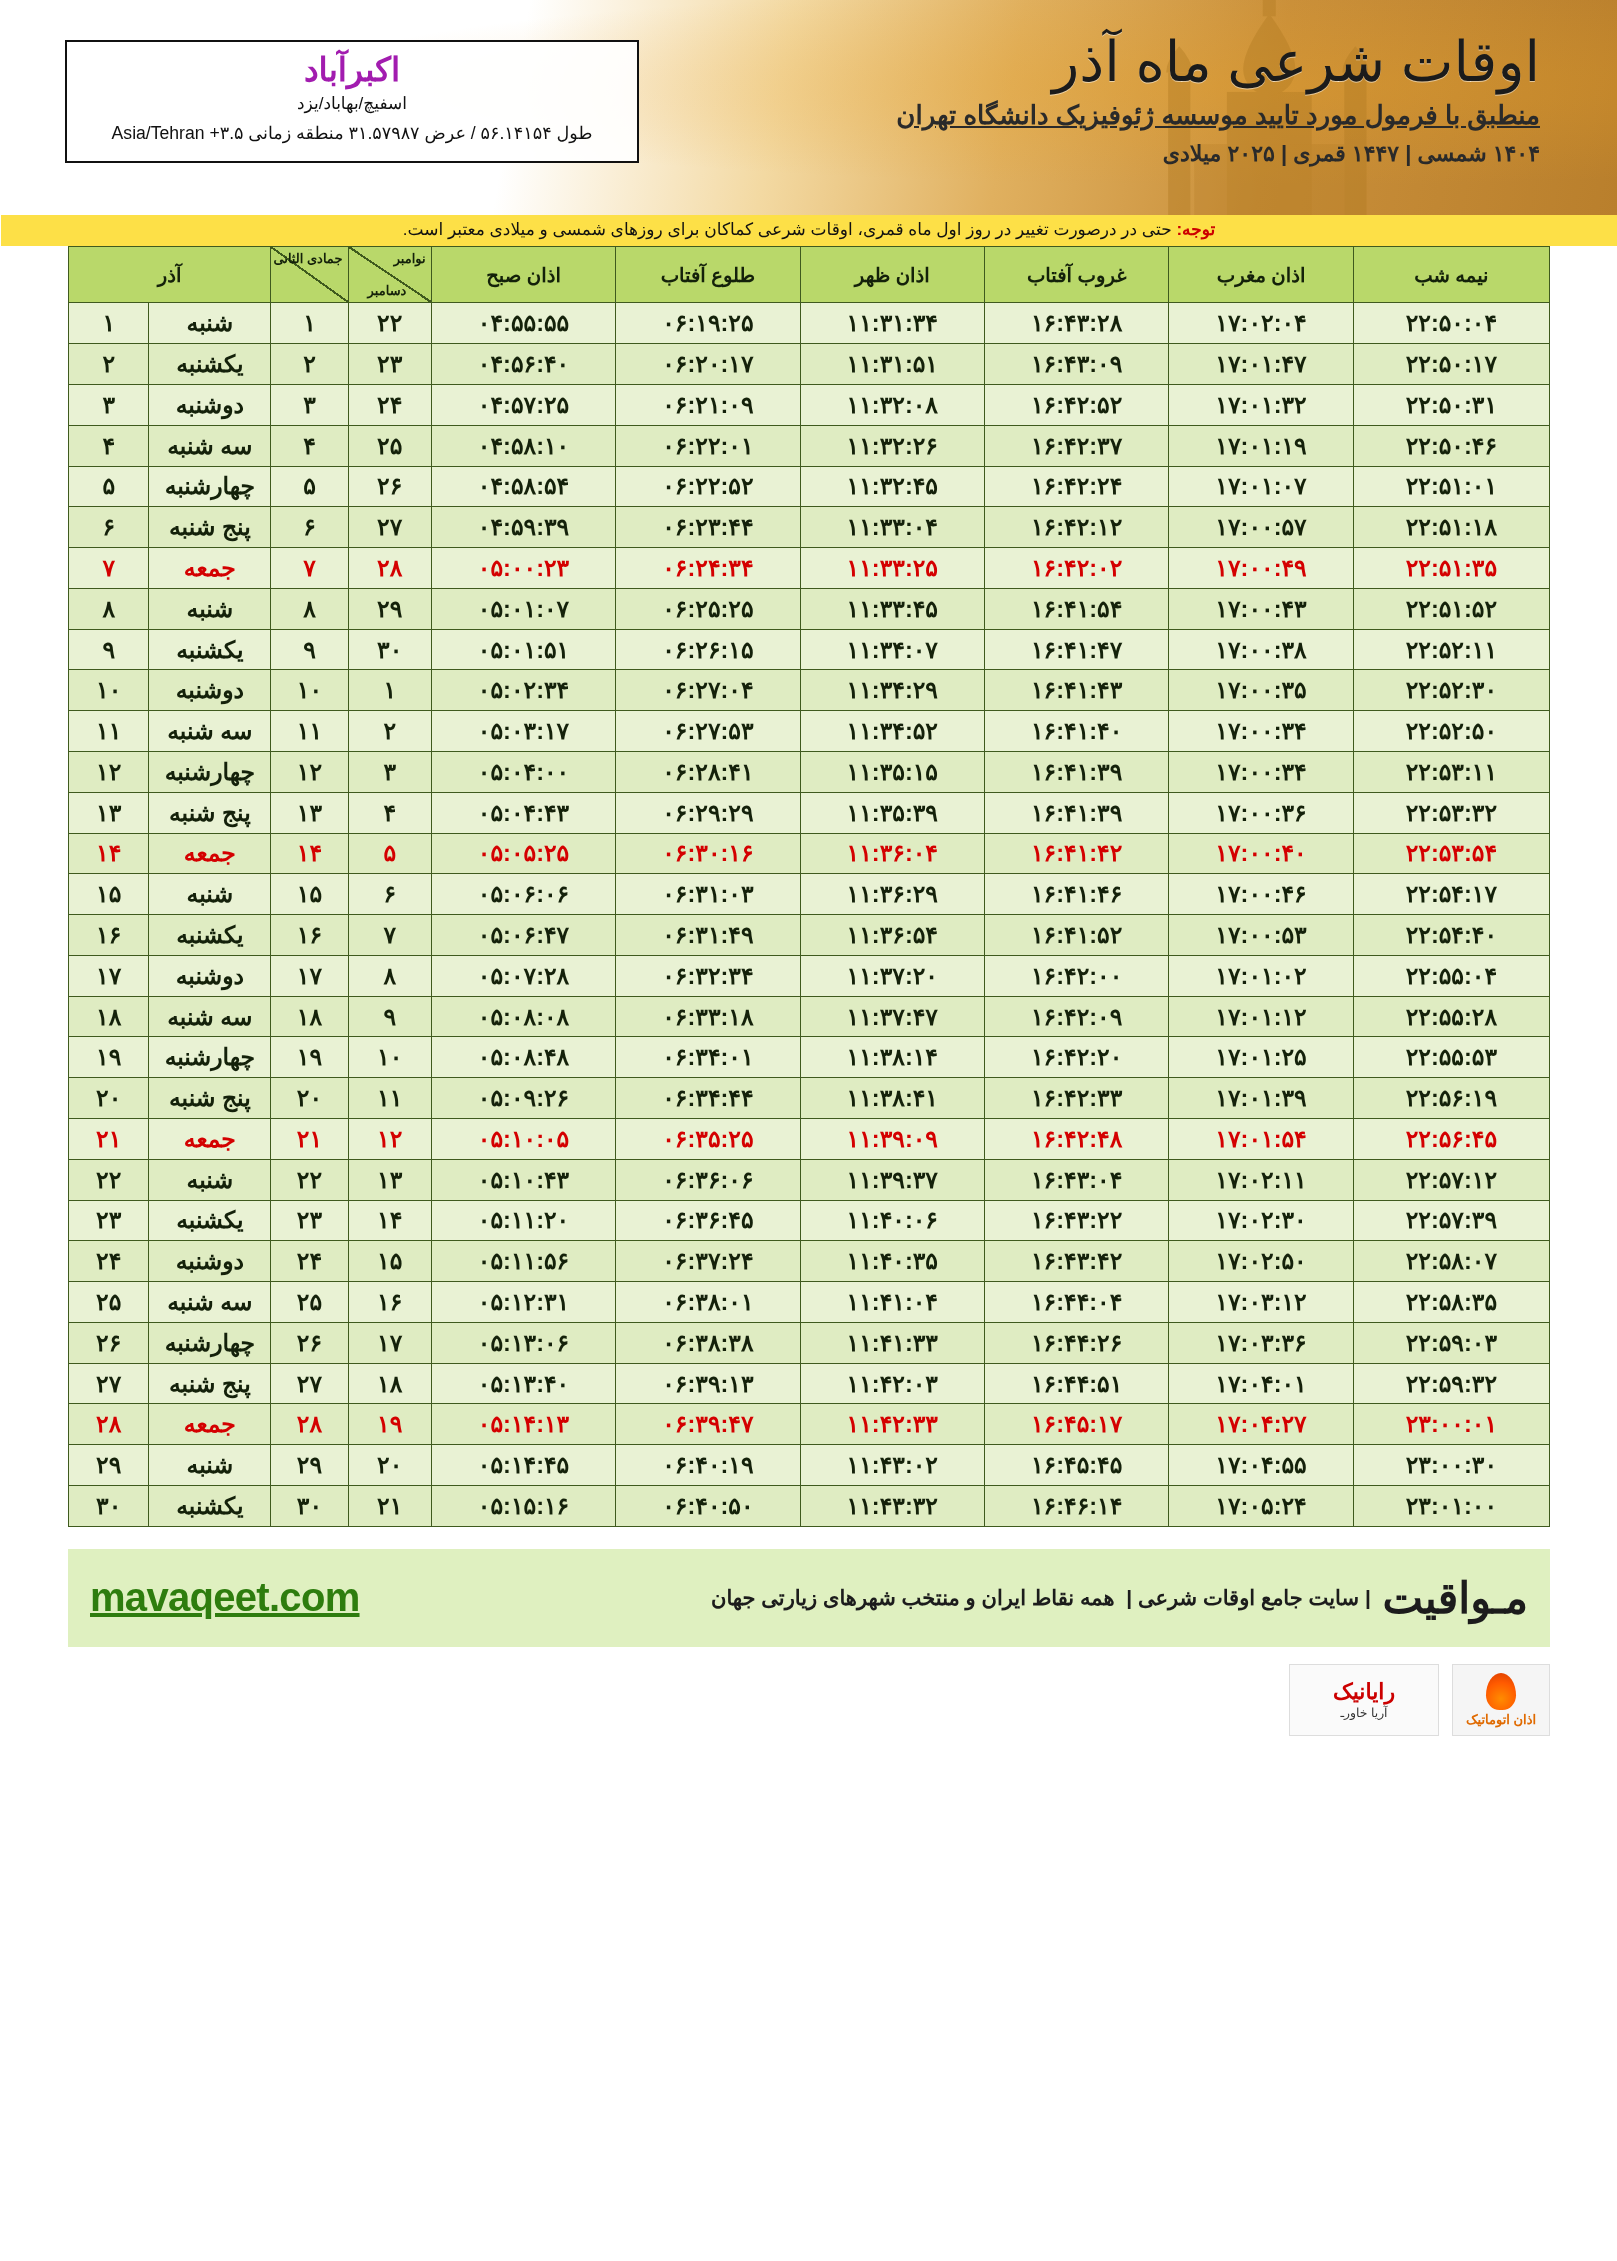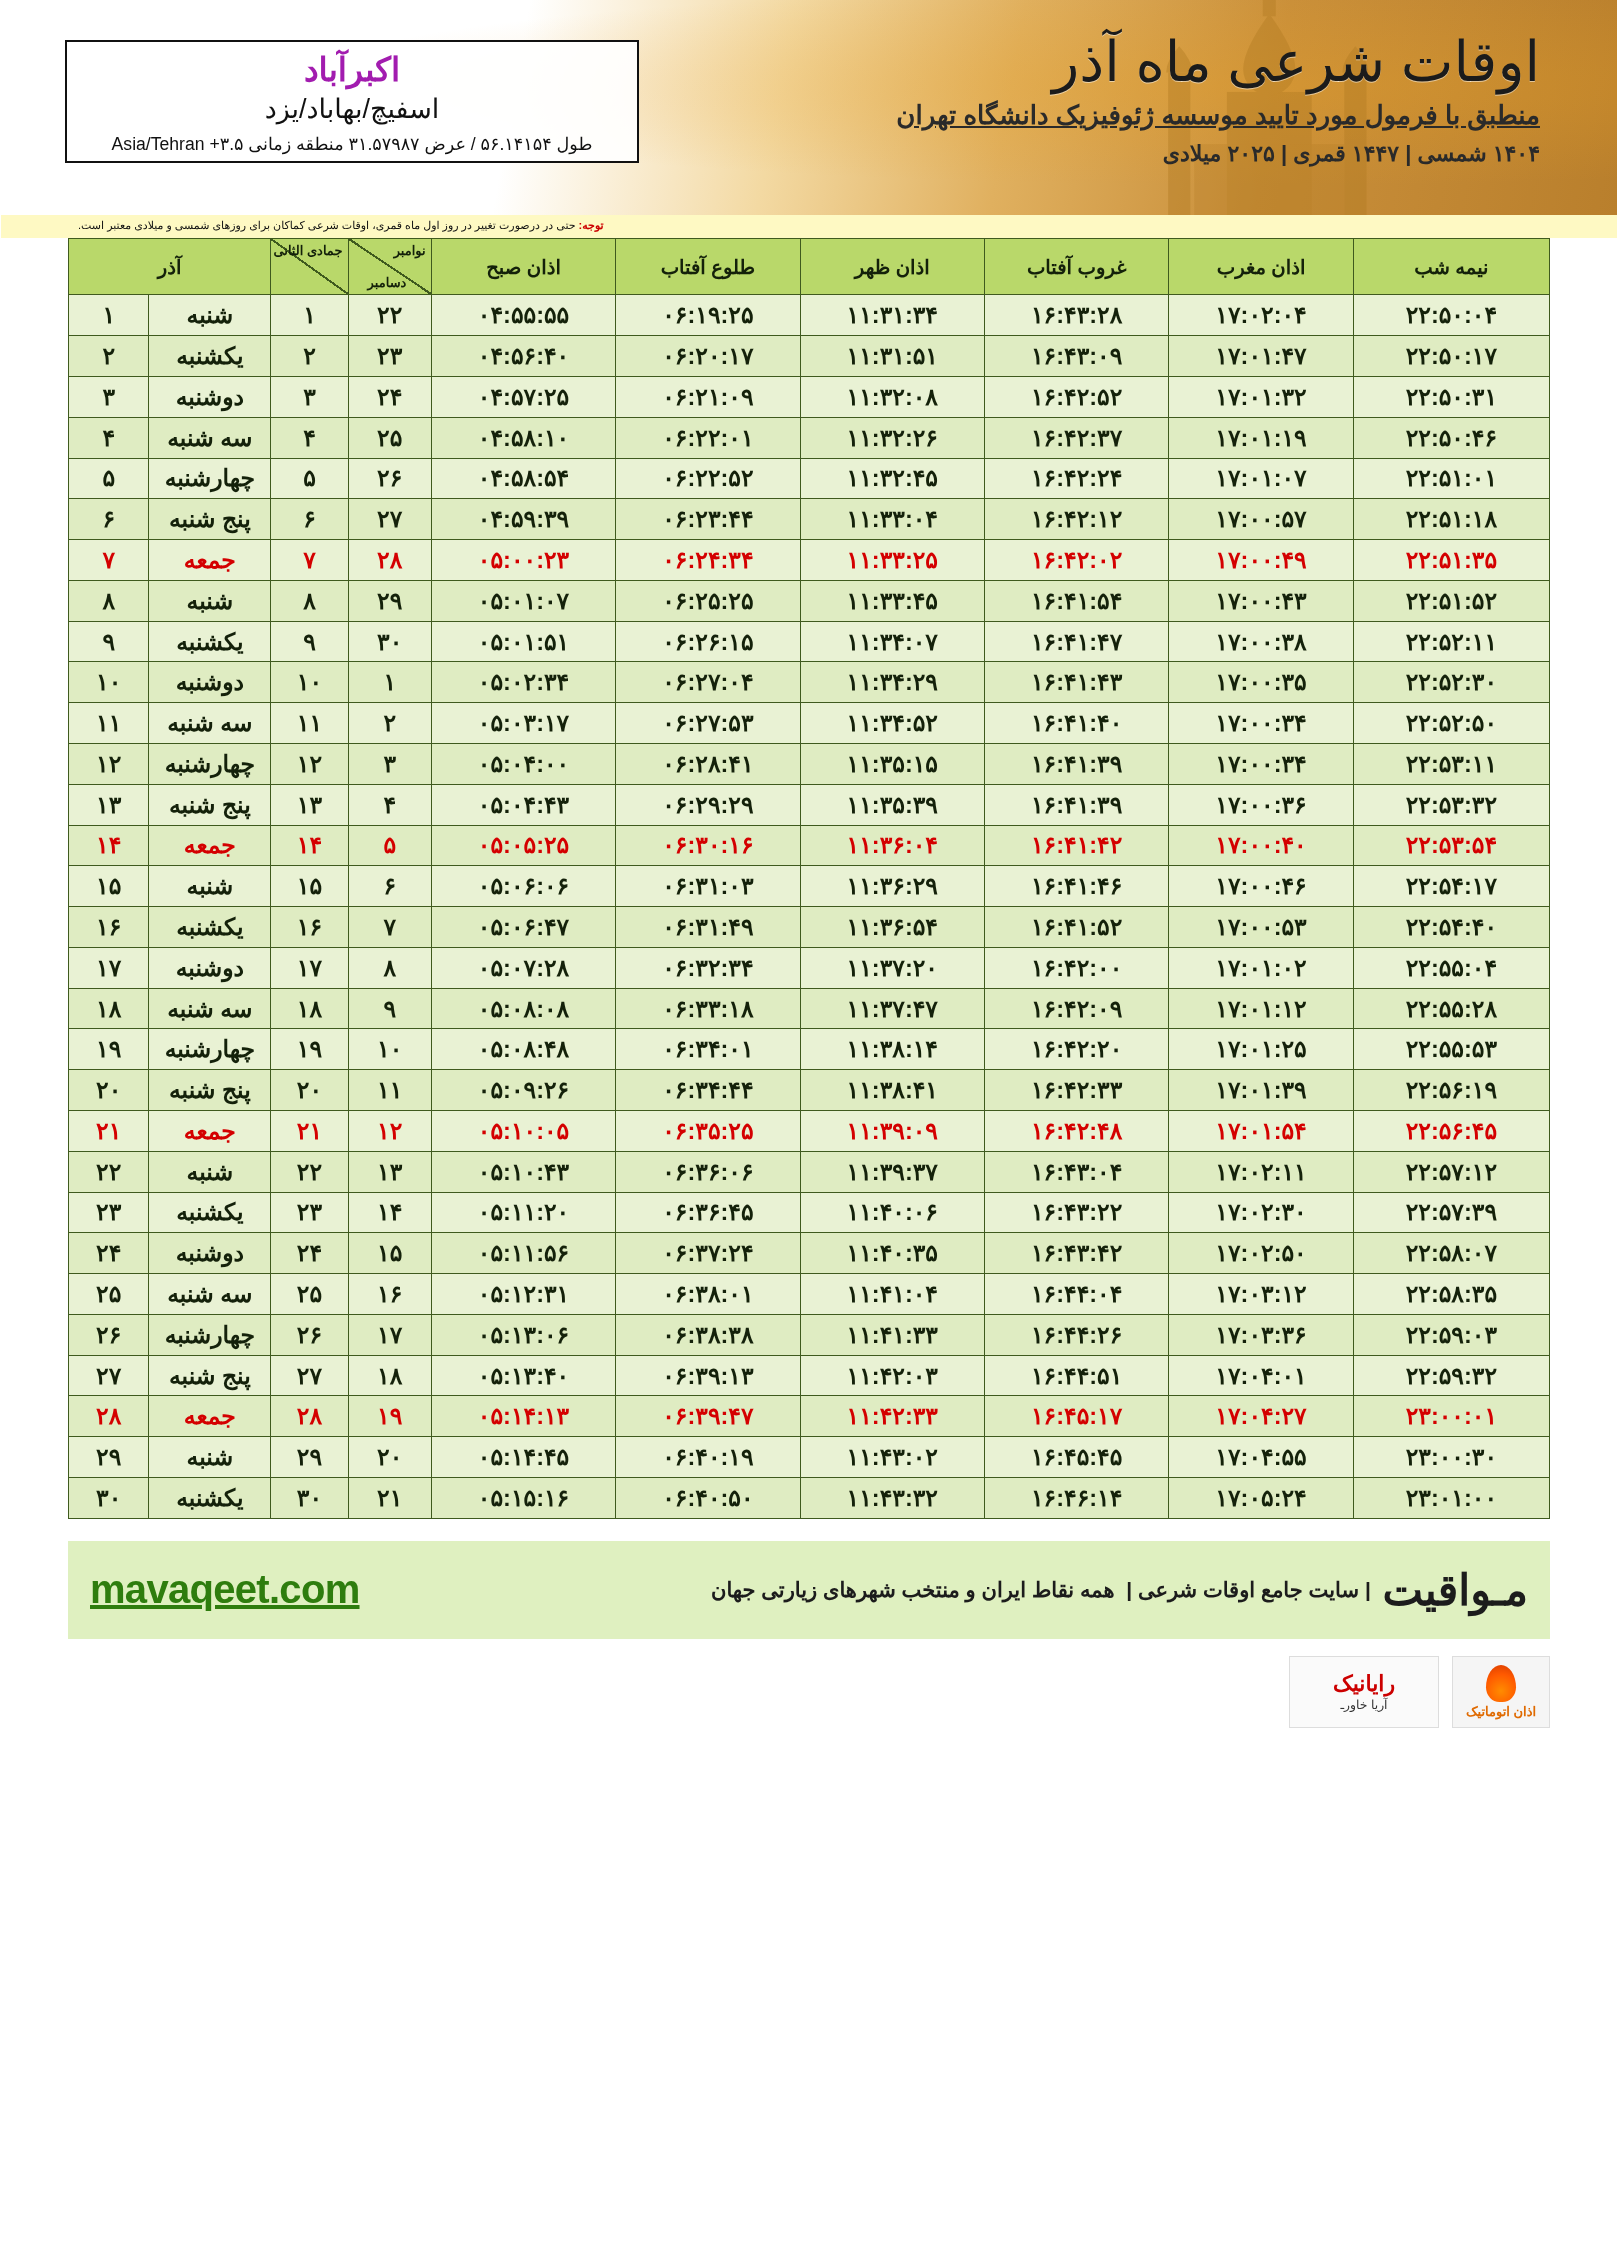--- a/index.html
+++ b/index.html
@@ -31,42 +31,42 @@
   }
   .header-left-box {
     position: absolute; left: 65px; top: 40px;
     width: 574px; height: 123px;
     border: 2px solid #111;
     background: rgba(255,255,255,0.92);
     text-align: center;
     padding-top: 9px;
   }
   .city-name { font-size: 33px; font-weight: bold; color:#a21caf; line-height: 1.15; }
-  .city-sub  { font-size: 27px; color:#111; margin-top: 3.9px; }
+  .city-sub  { font-size: 17px; color:#111; margin-top: 3.9px; }
   .city-geo  { font-size: 17.6px; color:#111; margin-top: 9px; direction: rtl; }
 
   .header-right { position:absolute; right: 78px; top: 33px; text-align: right; z-index: 3;}
   .title-main {
     font-size: 56px; font-weight: normal; color:#1b1b1b;
     letter-spacing: -0.7px; line-height: 1.05;
     text-shadow: 0 1.3px 0 rgba(255,255,255,0.5);
   }
   .title-sub {
     font-size: 26px; font-weight: bold; color:#2a2a2a; margin-top: 7.8px; text-decoration: underline;
   }
   .title-dates {
     font-size: 22px; color:#2a2a2a; margin-top: 10.4px; font-weight: bold;
   }
 
   .note-row {
     padding: 3.9px 78px 6.5px 78px;
-    text-align: left;
-    font-size: 11px;
+    text-align: center;
+    font-size: 17px;
     color:#111;
-    background:#fef9c3;
+    background:#fde047;
   }
   .note-row .note-label { color:#cc0000; font-weight:bold; }
 
   
   .table-wrap { padding: 0 68px; background: #fff; }
   table.prayer {
     width: 100%;
     border-collapse: collapse;
     table-layout: fixed;
     direction: rtl;

